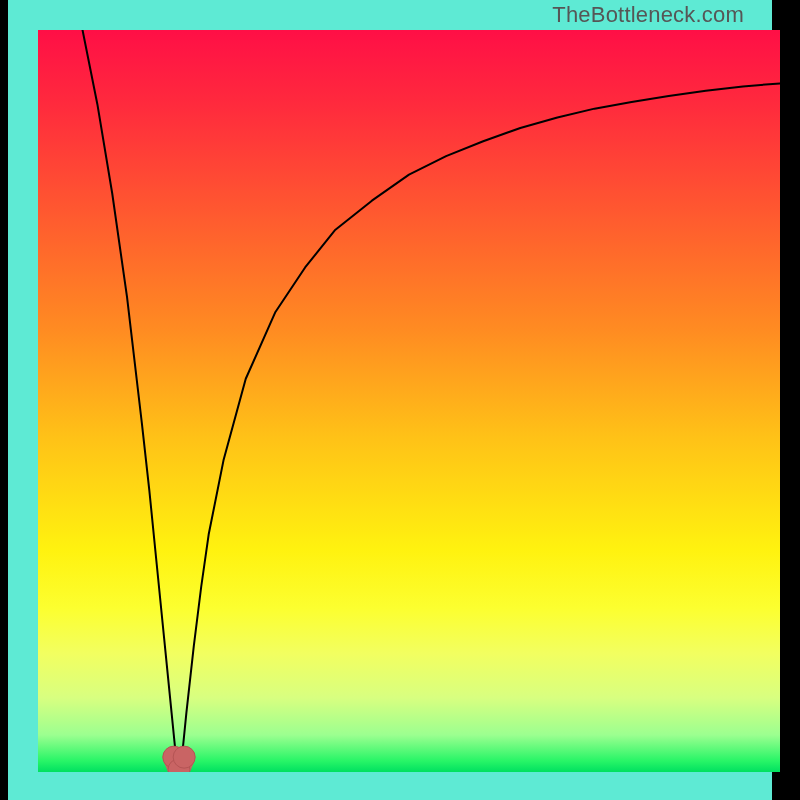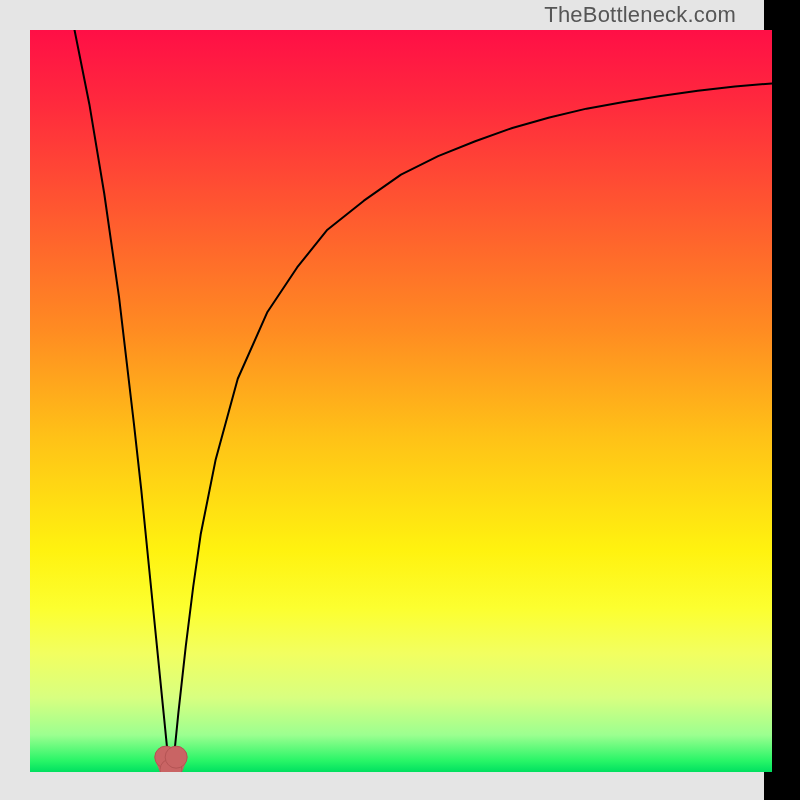--- a/index.html
+++ b/index.html
@@ -6,24 +6,24 @@
     margin: 0;
     padding: 0;
     width: 800px;
     height: 800px;
     overflow: hidden;
     background: #000;
     font-family: Arial, Helvetica, sans-serif;
   }
   .frame {
     position: absolute;
-    left: 0; top: 0;
+    left: 8px; top: 0;
     width: 764px;
     height: 800px;
-    background: #e5e5e5;
+    background: #5eead4;
   }
   .plot {
     position: absolute;
     background: #fff;
   }
   .watermark {
     position: absolute;
     top: 2px;
     font-size: 22px;
     font-weight: 500;

